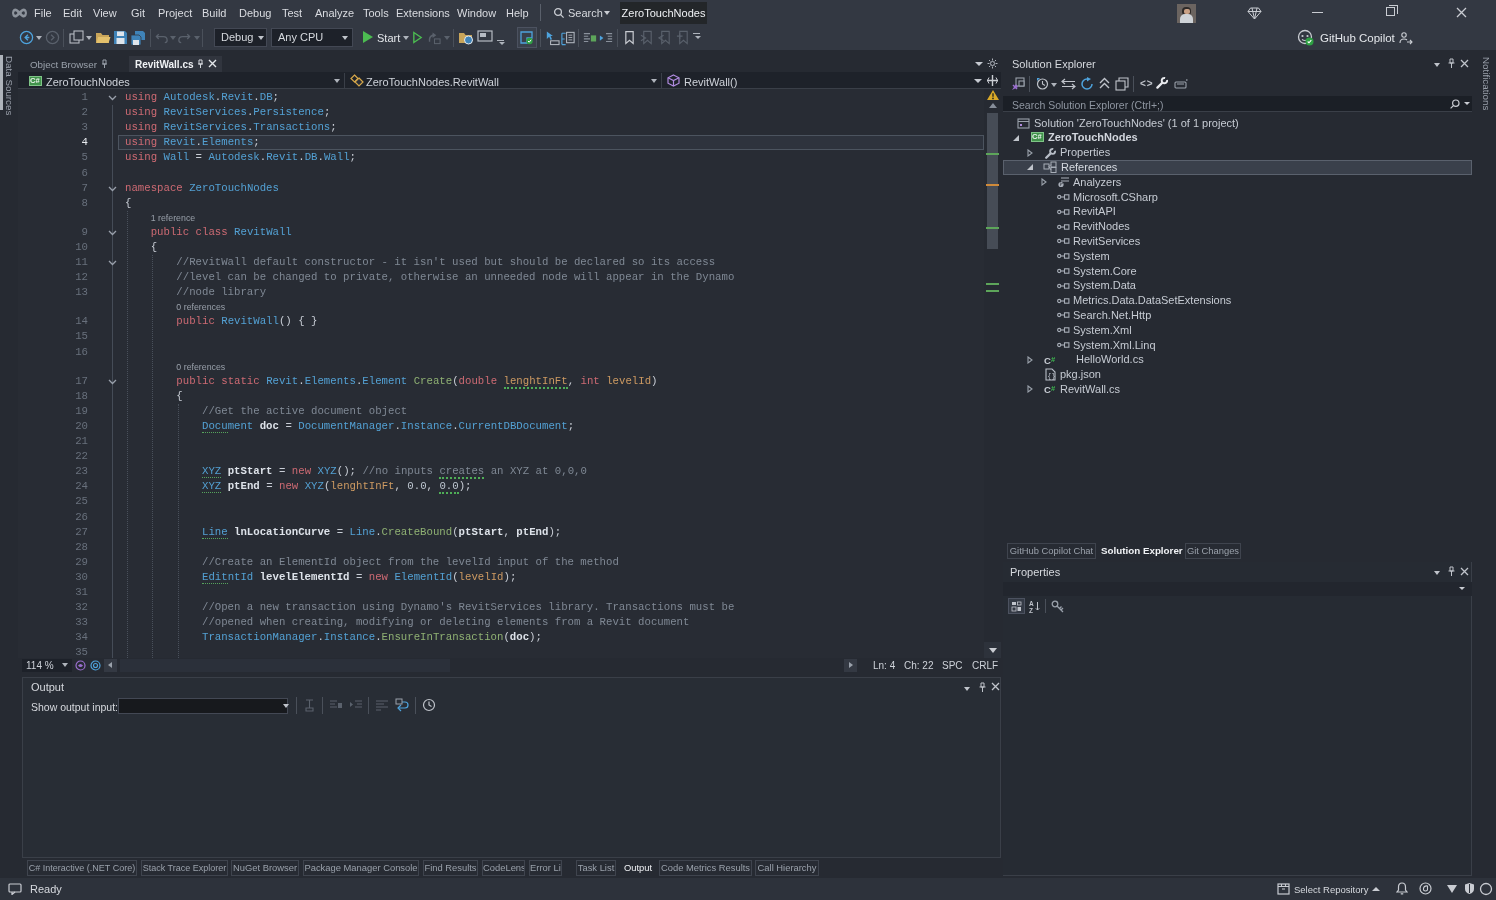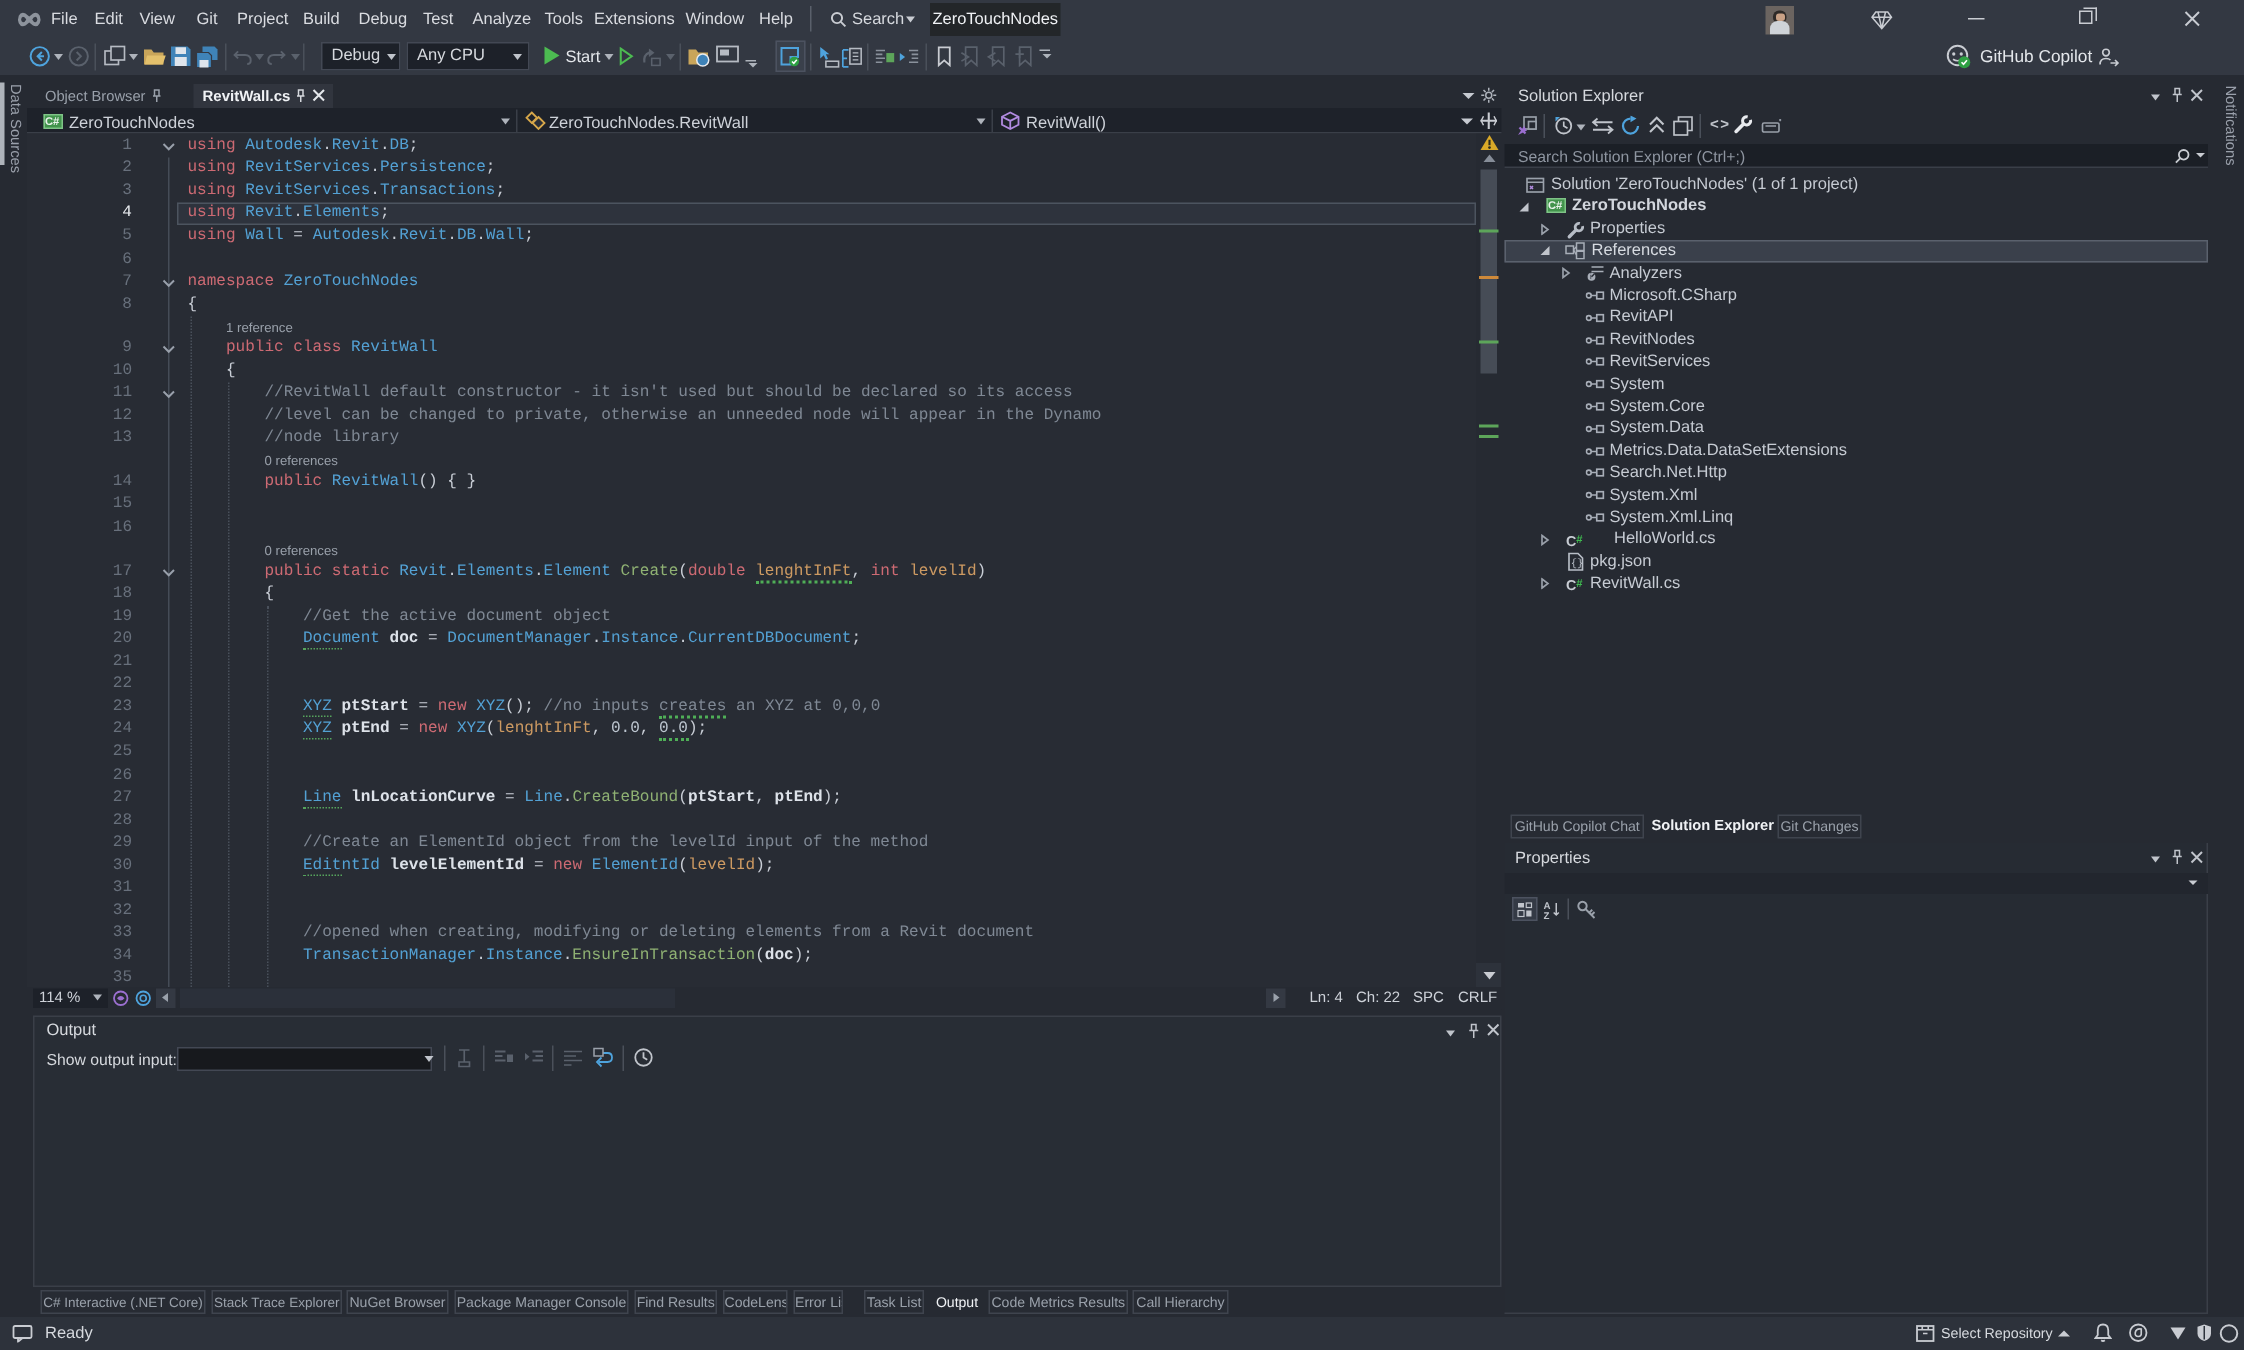--- a/index.html
+++ b/index.html
@@ -312,20 +312,21 @@
 <div class="lnum" style="top:420.5px;">26</div>
 <div class="lnum" style="top:435.6px;">27</div>
 <div class="row" style="top:435.6px;">            <span class="b du">Line</span> <span class="v">lnLocationCurve</span> <span class="w">=</span> <span class="b">Line</span><span class="w">.</span><span class="g">CreateBound</span><span class="w">(</span><span class="v">ptStart</span><span class="w">,</span> <span class="v">ptEnd</span><span class="w">);</span></div>
 <div class="lnum" style="top:450.7px;">28</div>
 <div class="lnum" style="top:465.8px;">29</div>
 <div class="row" style="top:465.8px;">            <span class="c">//Create an ElementId object from the levelId input of the method</span></div>
 <div class="lnum" style="top:480.9px;">30</div>
 <div class="row" style="top:480.9px;">            <span class="b du">Edit</span><span class="b">ntId</span> <span class="v">levelElementId</span> <span class="w">=</span> <span class="k">new</span> <span class="b">ElementId</span><span class="w">(</span><span class="o">levelId</span><span class="w">);</span></div>
 <div class="lnum" style="top:496.0px;">31</div>
 <div class="lnum" style="top:511.1px;">32</div>
+<div class="row" style="top:511.1px;">            <span class="c">//Open a new transaction using Dynamo's RevitServices library. Transactions must be</span></div>
 <div class="lnum" style="top:526.2px;">33</div>
 <div class="row" style="top:526.2px;">            <span class="c">//opened when creating, modifying or deleting elements from a Revit document</span></div>
 <div class="lnum" style="top:541.3px;">34</div>
 <div class="row" style="top:541.3px;">            <span class="b">TransactionManager</span><span class="w">.</span><span class="b">Instance</span><span class="w">.</span><span class="g">EnsureInTransaction</span><span class="w">(</span><span class="v">doc</span><span class="w">);</span></div>
 <div class="lnum" style="top:556.4px;">35</div>
 <svg class="abs" style="left:89px;top:5.0px;" width="11" height="8" viewBox="0 0 11 8">
       <path d="M2 2 L5.5 5.5 L9 2" stroke="#99a0ab" stroke-width="1.3" fill="none"></path>
     </svg>
 <svg class="abs" style="left:89px;top:95.6px;" width="11" height="8" viewBox="0 0 11 8">
       <path d="M2 2 L5.5 5.5 L9 2" stroke="#99a0ab" stroke-width="1.3" fill="none"></path>

